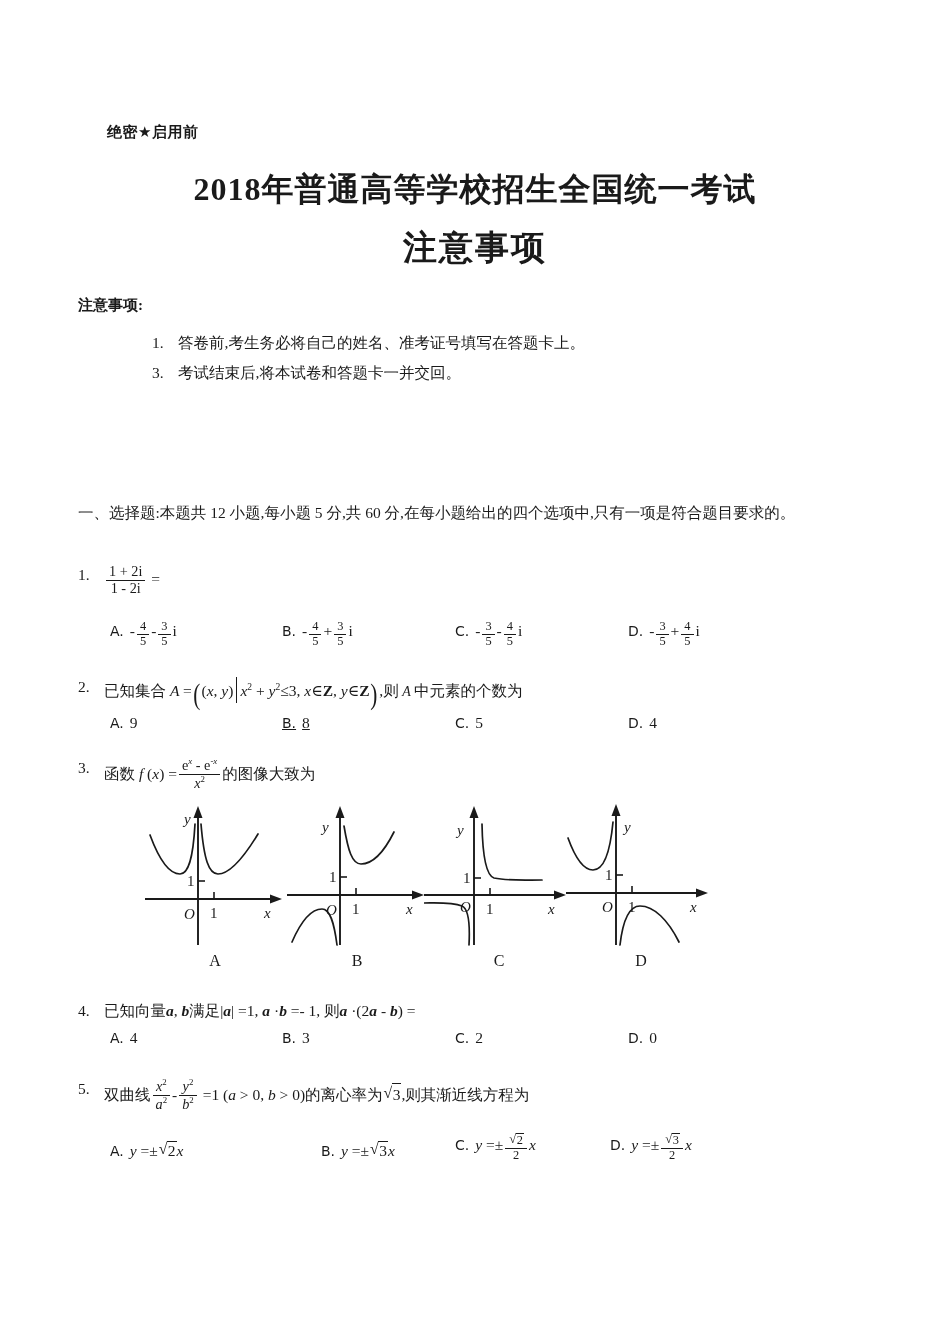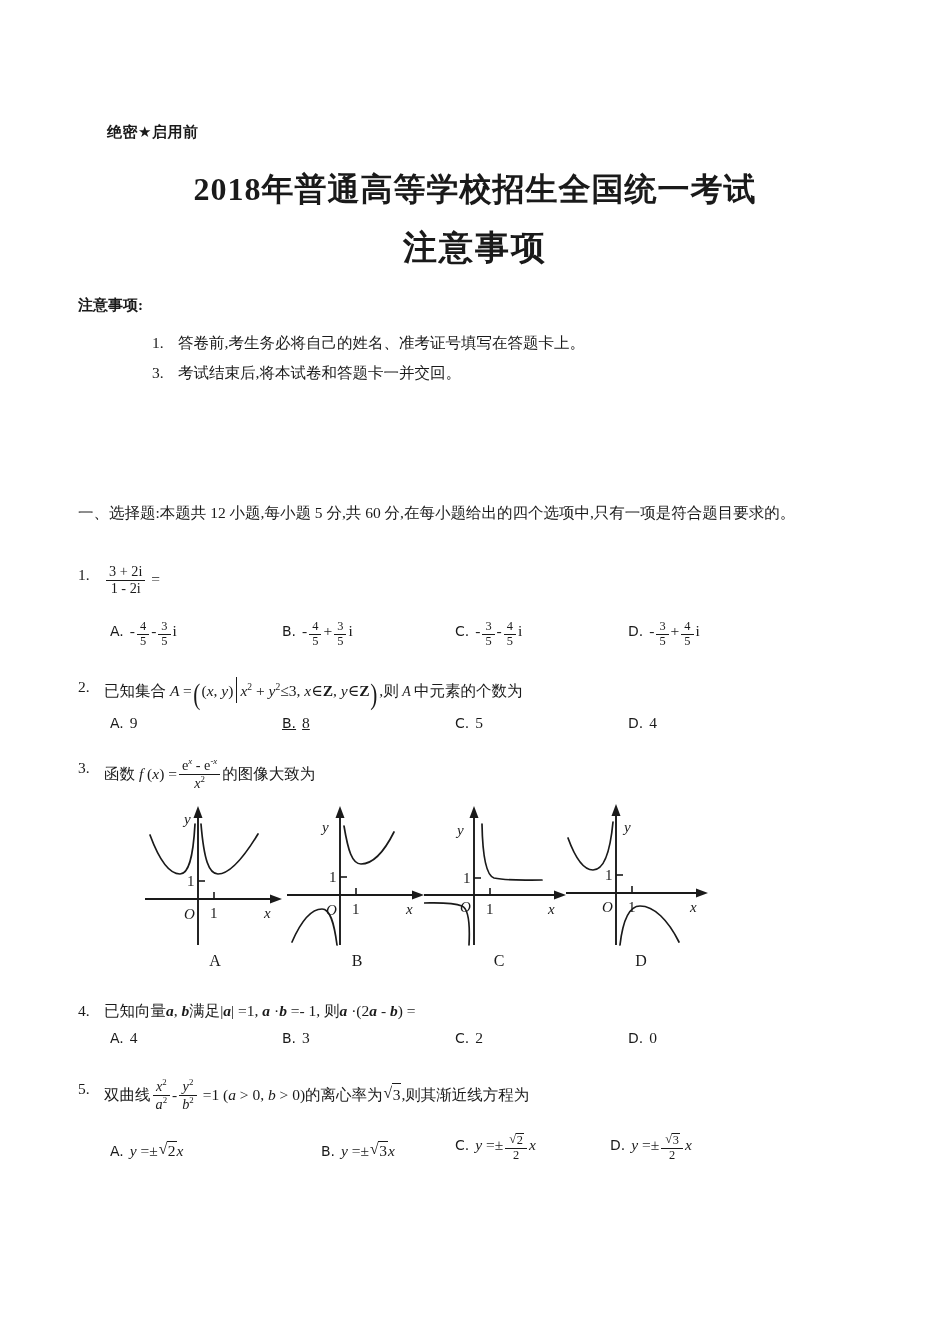--- a/index.html
+++ b/index.html
@@ -228,21 +228,21 @@
       <span class="nnum">1.</span><span>答卷前,考生务必将自己的姓名、准考证号填写在答题卡上。</span>
     </div>
     <div class="nline">
       <span class="nnum">3.</span><span>考试结束后,将本试卷和答题卡一并交回。</span>
     </div>
   </div>
 
   <div class="section-intro">一、选择题:本题共 12 小题,每小题 5 分,共 60 分,在每小题给出的四个选项中,只有一项是符合题目要求的。</div>
 
   <div class="q" style="top:564px;">
-    <span class="qnum">1.</span><span class="qbody"><span class="frac"><span class="num mr">3 + 2i</span><span class="den mr">1 - 2i</span></span><span class="mr"> =</span></span>
+    <span class="qnum">1.</span><span class="qbody"><span class="frac"><span class="num mr">1 + 2i</span><span class="den mr">1 - 2i</span></span><span class="mr"> =</span></span>
   </div>
   <div class="opts" style="top:620px;">
     <div class="opt" style="left:0px;">
       <span class="olabel">A.</span><span class="oval"><span class="mr">-</span><span class="frac sm"><span class="num mr">4</span><span class="den mr">5</span></span><span class="mr">-</span><span class="frac sm"><span class="num mr">3</span><span class="den mr">5</span></span><span class="mr">i</span></span>
     </div>
     <div class="opt" style="left:172px;">
       <span class="olabel">B.</span><span class="oval"><span class="mr">-</span><span class="frac sm"><span class="num mr">4</span><span class="den mr">5</span></span><span class="mr">+</span><span class="frac sm"><span class="num mr">3</span><span class="den mr">5</span></span><span class="mr">i</span></span>
     </div>
     <div class="opt" style="left:345px;">
       <span class="olabel">C.</span><span class="oval"><span class="mr">-</span><span class="frac sm"><span class="num mr">3</span><span class="den mr">5</span></span><span class="mr">-</span><span class="frac sm"><span class="num mr">4</span><span class="den mr">5</span></span><span class="mr">i</span></span>

